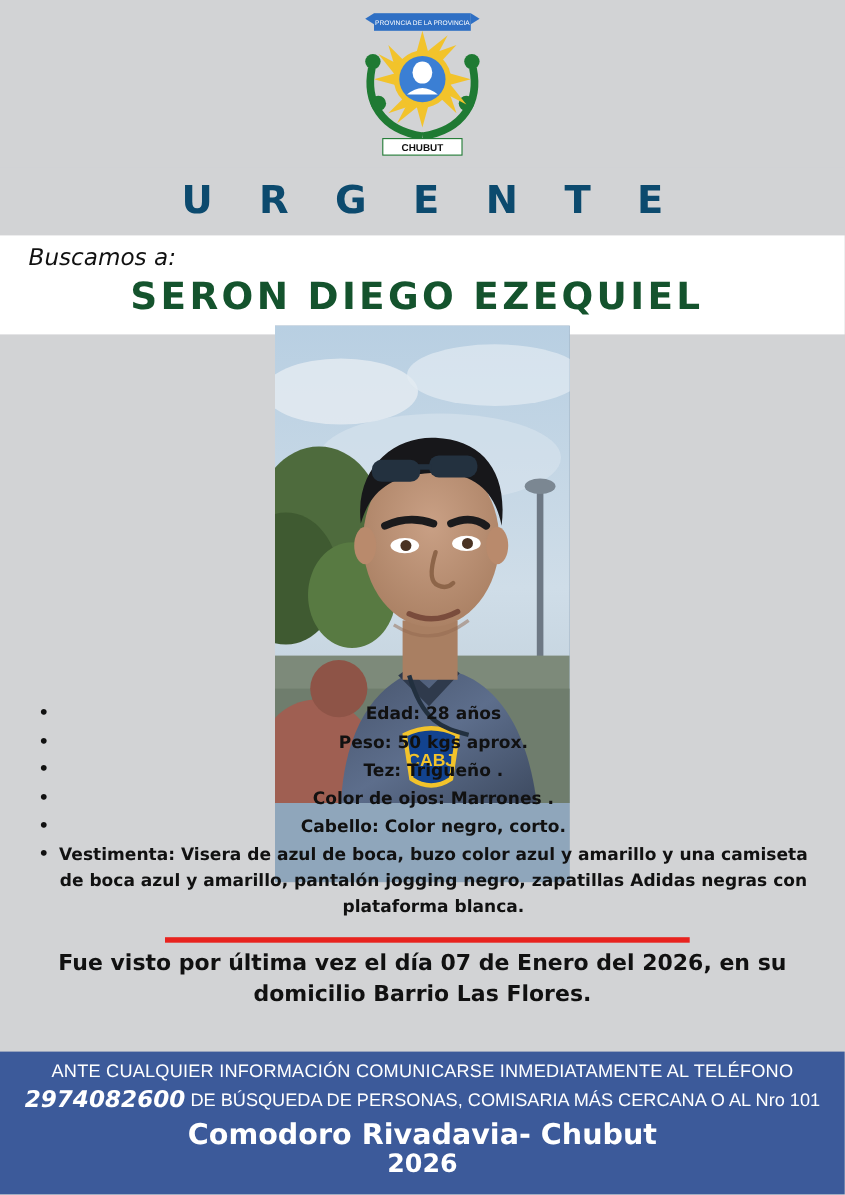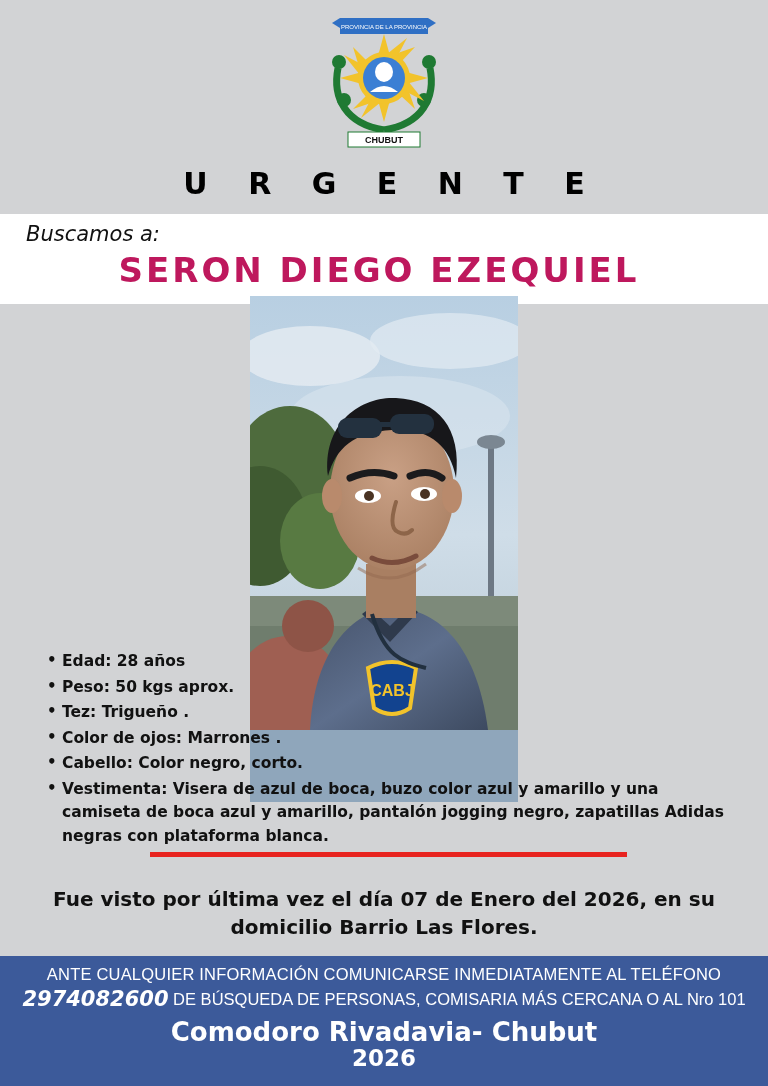--- a/index.html
+++ b/index.html
@@ -20,42 +20,42 @@
     height: 1086px;
     background: #d2d3d5;
     display: flex;
     flex-direction: column;
   }
 
   
   .crest-area {
     height: 152px;
     display: flex;
-    align-items: flex-end;
+    align-items: center;
     justify-content: center;
     background: #d2d3d5;
   }
   .crest {
     position: relative;
     width: 132px;
     height: 140px;
   }
   .crest svg { display: block; }
 
   
   .urgente-wrap {
     height: 62px;
     display: flex;
     align-items: center;
     justify-content: center;
     background: #d2d3d5;
   }
   .urgente {
-    color: #000000;
-    font-size: 30px;
+    color: #0c4a6e;
+    font-size: 35px;
     font-weight: bold;
     letter-spacing: 15px;
     text-indent: 15px;
     font-family: "DejaVu Sans", sans-serif;
   }
 
   
   .white-band {
     background: #ffffff;
     padding: 8px 0 14px 0;
@@ -64,21 +64,21 @@
   .buscamos {
     font-family: "DejaVu Sans", sans-serif;
     font-style: italic;
     font-weight: normal;
     font-size: 21px;
     color: #111;
     margin-left: 26px;
     margin-bottom: 4px;
   }
   .name {
-    color: #be185d;
+    color: #14532d;
     font-size: 34px;
     font-weight: bold;
     text-align: center;
     letter-spacing: 3px;
     font-family: "DejaVu Sans", sans-serif;
     padding-right: 10px;
   }
 
   
   .photo-wrap {
@@ -93,22 +93,23 @@
   .photo-svg { display:block; }
 
   
   .details {
     margin-top: 330px;
     padding: 0 26px 0 30px;
     color: #111;
   }
   .details ul {
     list-style: none;
-    margin: 16px;
+    margin: 4px;
     padding: 0;
+    text-align: center;
   }
   .details li {
     font-family: "DejaVu Sans", sans-serif;
     font-weight: bold;
     font-size: 15.5px;
     line-height: 1.52;
     position: relative;
     padding-left: 16px;
     margin-bottom: 2px;
   }

